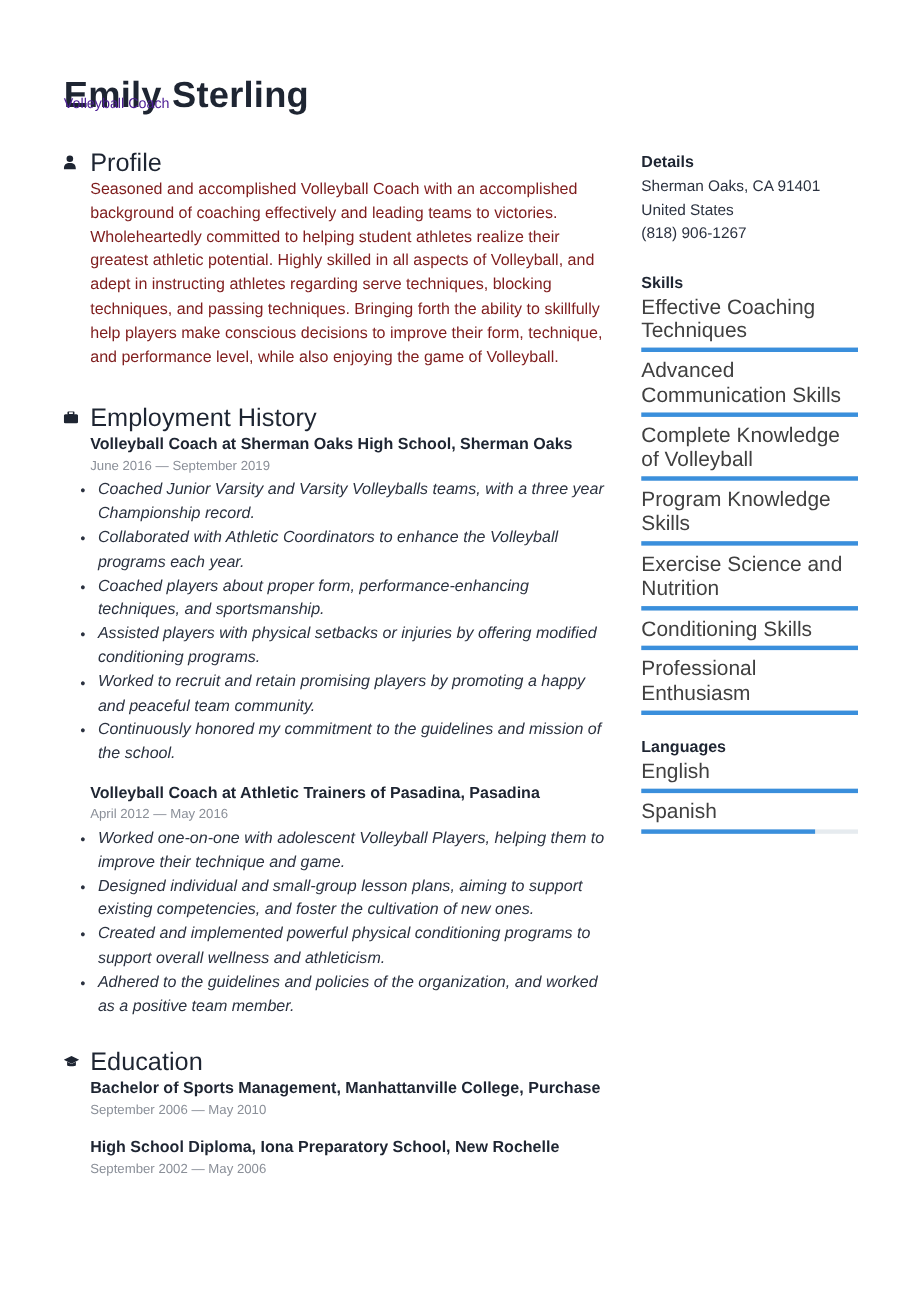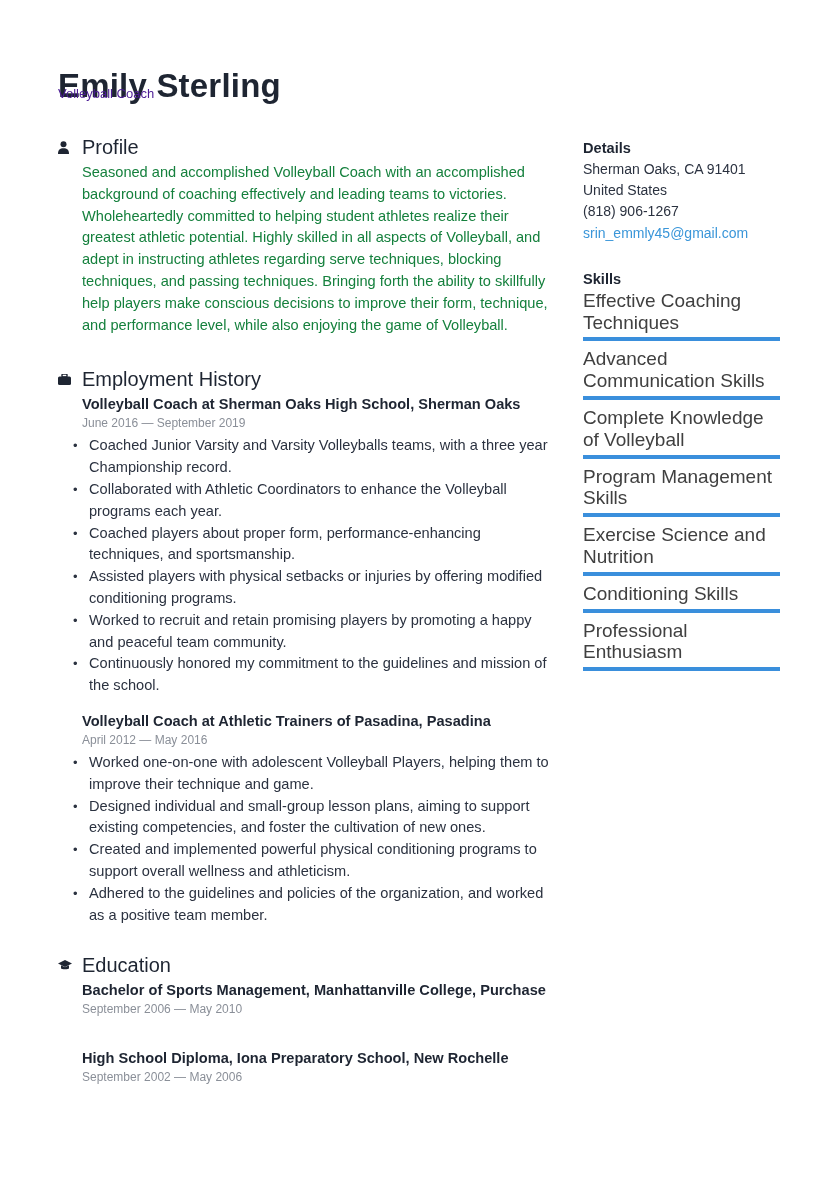--- a/index.html
+++ b/index.html
@@ -19,29 +19,29 @@
   }
   .main { position: absolute; left: 58px; top: 132px; width: 500px; }
   .section { position: relative; }
   .section-head {
     display: flex; align-items: center; height: 30px;
   }
   .section-icon {
     width: 24px; display: inline-flex; align-items: center; justify-content: flex-start;
   }
   .section-title {
-    font-size: 20px; color: #1e2532; line-height: 30px;
+    font-size: 23px; color: #1e2532; line-height: 30px;
   }
   .body-text {
-    margin-left: 24px; font-size: 14.6px; line-height: 21.8px; color: #15803d;
+    margin-left: 24px; font-size: 14.6px; line-height: 21.8px; color: #7f1d1d;
   }
   .job { margin-left: 24px; }
   .job-head { font-size: 14.6px; font-weight: bold; line-height: 20px; color: #1e2532; }
   .job-dates { font-size: 12px; color: #8a8f98; line-height: 18px; margin-bottom: 3px; }
-  ul.bullets { margin: 0; padding: 0 0 0 31px; list-style: none; }
+  ul.bullets { margin: 0; padding: 0 0 0 31px; list-style: none; font-style: italic; }
   ul.bullets li {
     position: relative; font-size: 14.6px; line-height: 21.8px; color: #2b3240;
   }
   ul.bullets li::before {
     content: "•"; position: absolute; left: -16px; top: 0; color: #2b3240; font-size: 13px;
   }
   .side { position: absolute; left: 583px; top: 138px; width: 197px; }
   .side-head { font-size: 14.6px; font-weight: bold; color: #1e2532; line-height: 21px; }
   .side-line { font-size: 14px; line-height: 21.2px; color: #2b3240; }
   .side-link { font-size: 14px; line-height: 21.2px; color: #3a96d9; }
@@ -114,34 +114,33 @@
             <path d="M7 0 L14 3.5 L7 7 L0 3.5 Z" fill="#1e2532"></path>
             <path d="M3 5.2 L3 8.3 C3 9.6 11 9.6 11 8.3 L11 5.2 L7 7.2 Z" fill="#1e2532"></path>
           </svg>
       </span>
       <span class="section-title">Education</span>
     </div>
     <div class="job" style="margin-top:0;">
       <div class="job-head">Bachelor of Sports Management, Manhattanville College, Purchase</div>
       <div class="job-dates">September 2006 — May 2010</div>
     </div>
-    <div class="job" style="margin-top:30px;">
+    <div class="job" style="margin-top:15px;">
       <div class="job-head">High School Diploma, Iona Preparatory School, New Rochelle</div>
       <div class="job-dates">September 2002 — May 2006</div>
     </div>
   </div>
 </div>
 
 <div class="side">
   <div>
     <div class="side-head">Details</div>
     <div class="side-line">Sherman Oaks, CA 91401</div>
     <div class="side-line">United States</div>
     <div class="side-line">(818) 906-1267</div>
-    <div class="side-link">srin_emmly45@gmail.com</div>
   </div>
 
   <div style="margin-top:25px;">
     <div class="side-head">Skills</div>
     <div id="skills-list">
         <div class="skill">
           <div class="skill-label">Effective Coaching Techniques</div>
           <div class="bar">
             <div class="bar-fill" style="width: 100%;"></div>
           </div>
@@ -152,21 +151,21 @@
             <div class="bar-fill" style="width: 100%;"></div>
           </div>
         </div>
         <div class="skill">
           <div class="skill-label">Complete Knowledge of Volleyball</div>
           <div class="bar">
             <div class="bar-fill" style="width: 100%;"></div>
           </div>
         </div>
         <div class="skill">
-          <div class="skill-label">Program Management Skills</div>
+          <div class="skill-label">Program Knowledge Skills</div>
           <div class="bar">
             <div class="bar-fill" style="width: 100%;"></div>
           </div>
         </div>
         <div class="skill">
           <div class="skill-label">Exercise Science and Nutrition</div>
           <div class="bar">
             <div class="bar-fill" style="width: 100%;"></div>
           </div>
         </div>
@@ -178,13 +177,30 @@
         </div>
         <div class="skill">
           <div class="skill-label">Professional Enthusiasm</div>
           <div class="bar">
             <div class="bar-fill" style="width: 100%;"></div>
           </div>
         </div>
       </div>
   </div>
 
+  <div style="margin-top:20px;">
+    <div class="side-head">Languages</div>
+    <div id="languages-list">
+        <div class="skill">
+          <div class="skill-label">English</div>
+          <div class="bar">
+            <div class="bar-fill" style="width: 100%;"></div>
+          </div>
+        </div>
+        <div class="skill">
+          <div class="skill-label">Spanish</div>
+          <div class="bar">
+            <div class="bar-fill" style="width: 80%;"></div>
+          </div>
+        </div>
+      </div>
+  </div>
 </div>
 
 </body></html>

